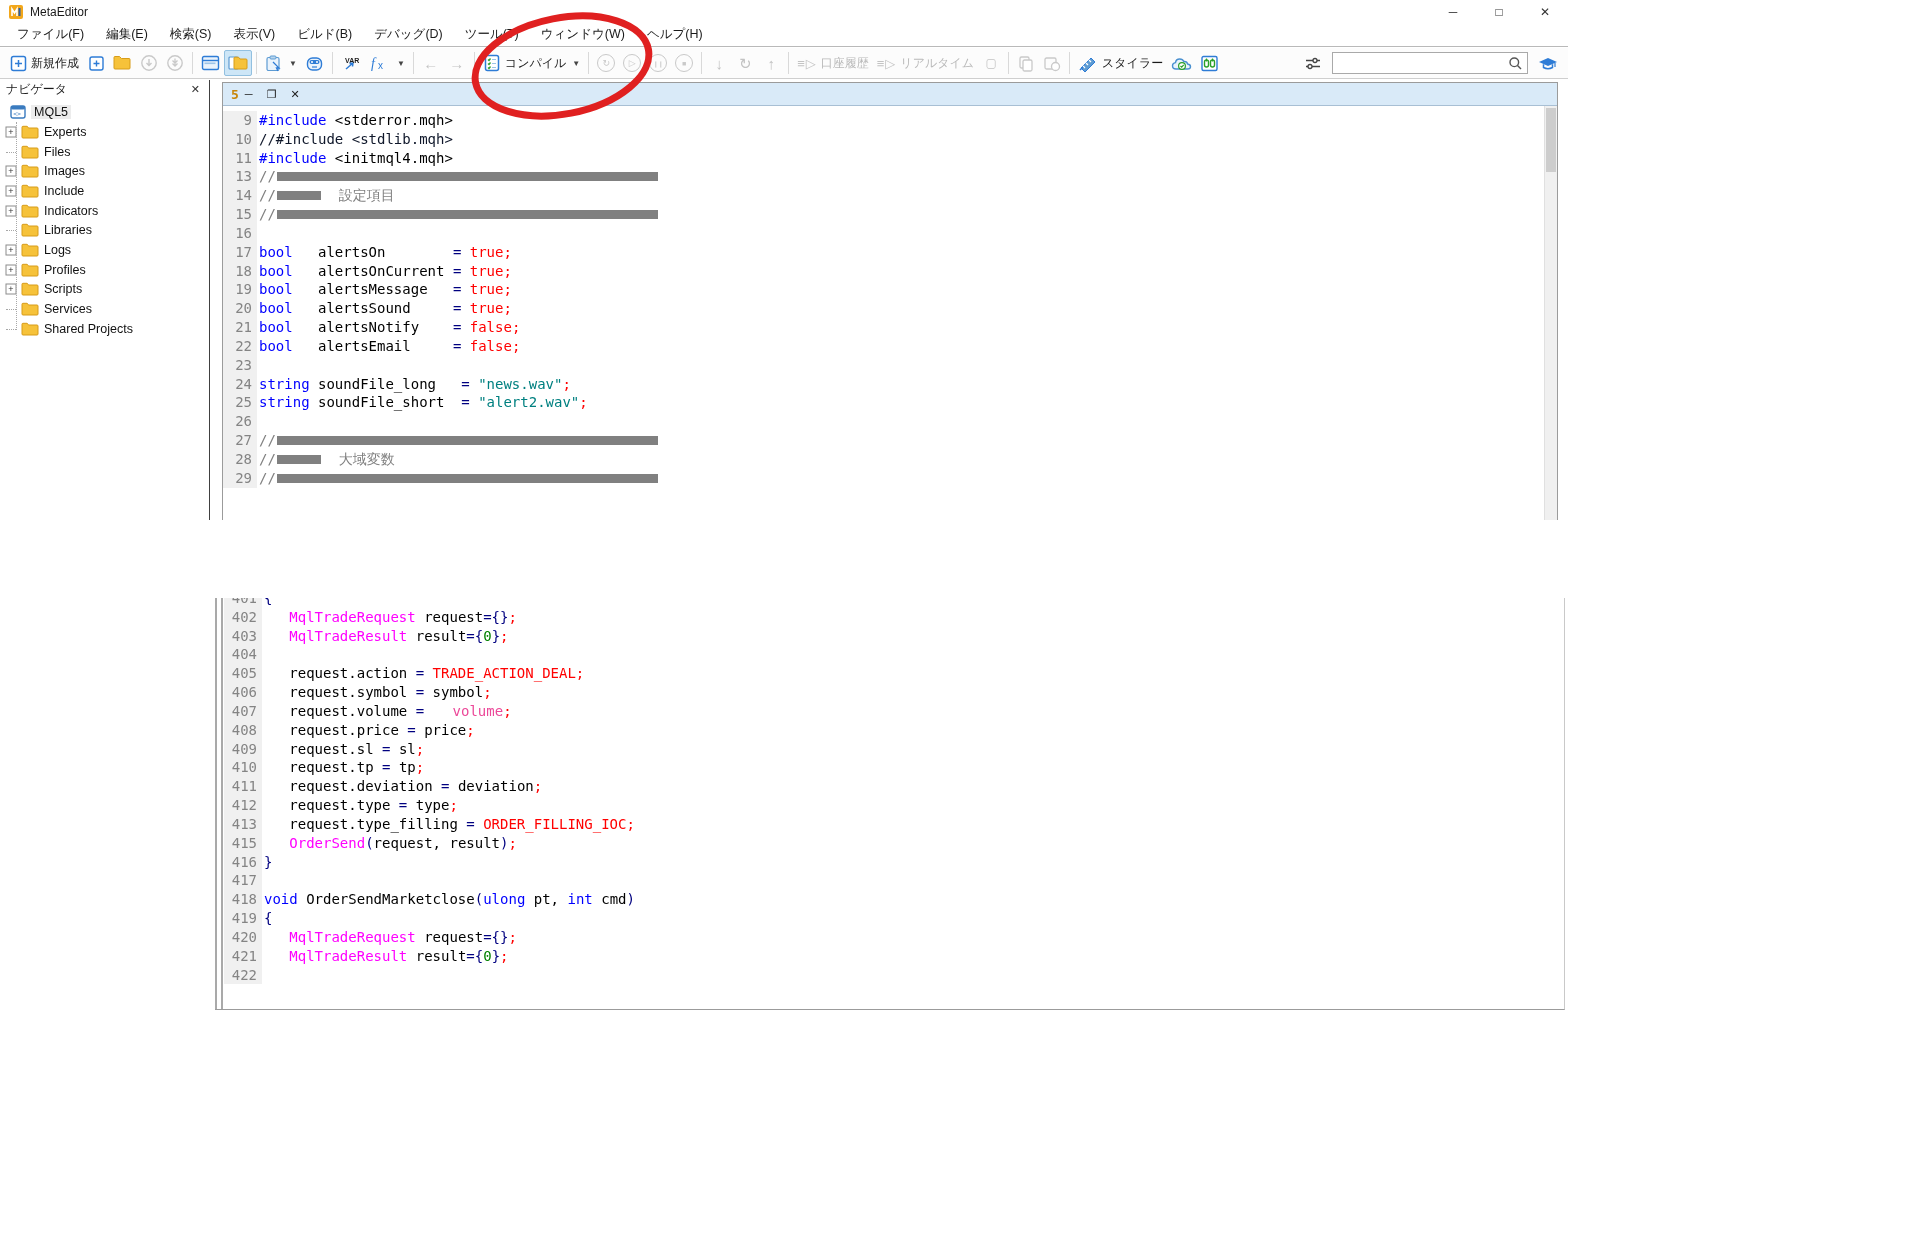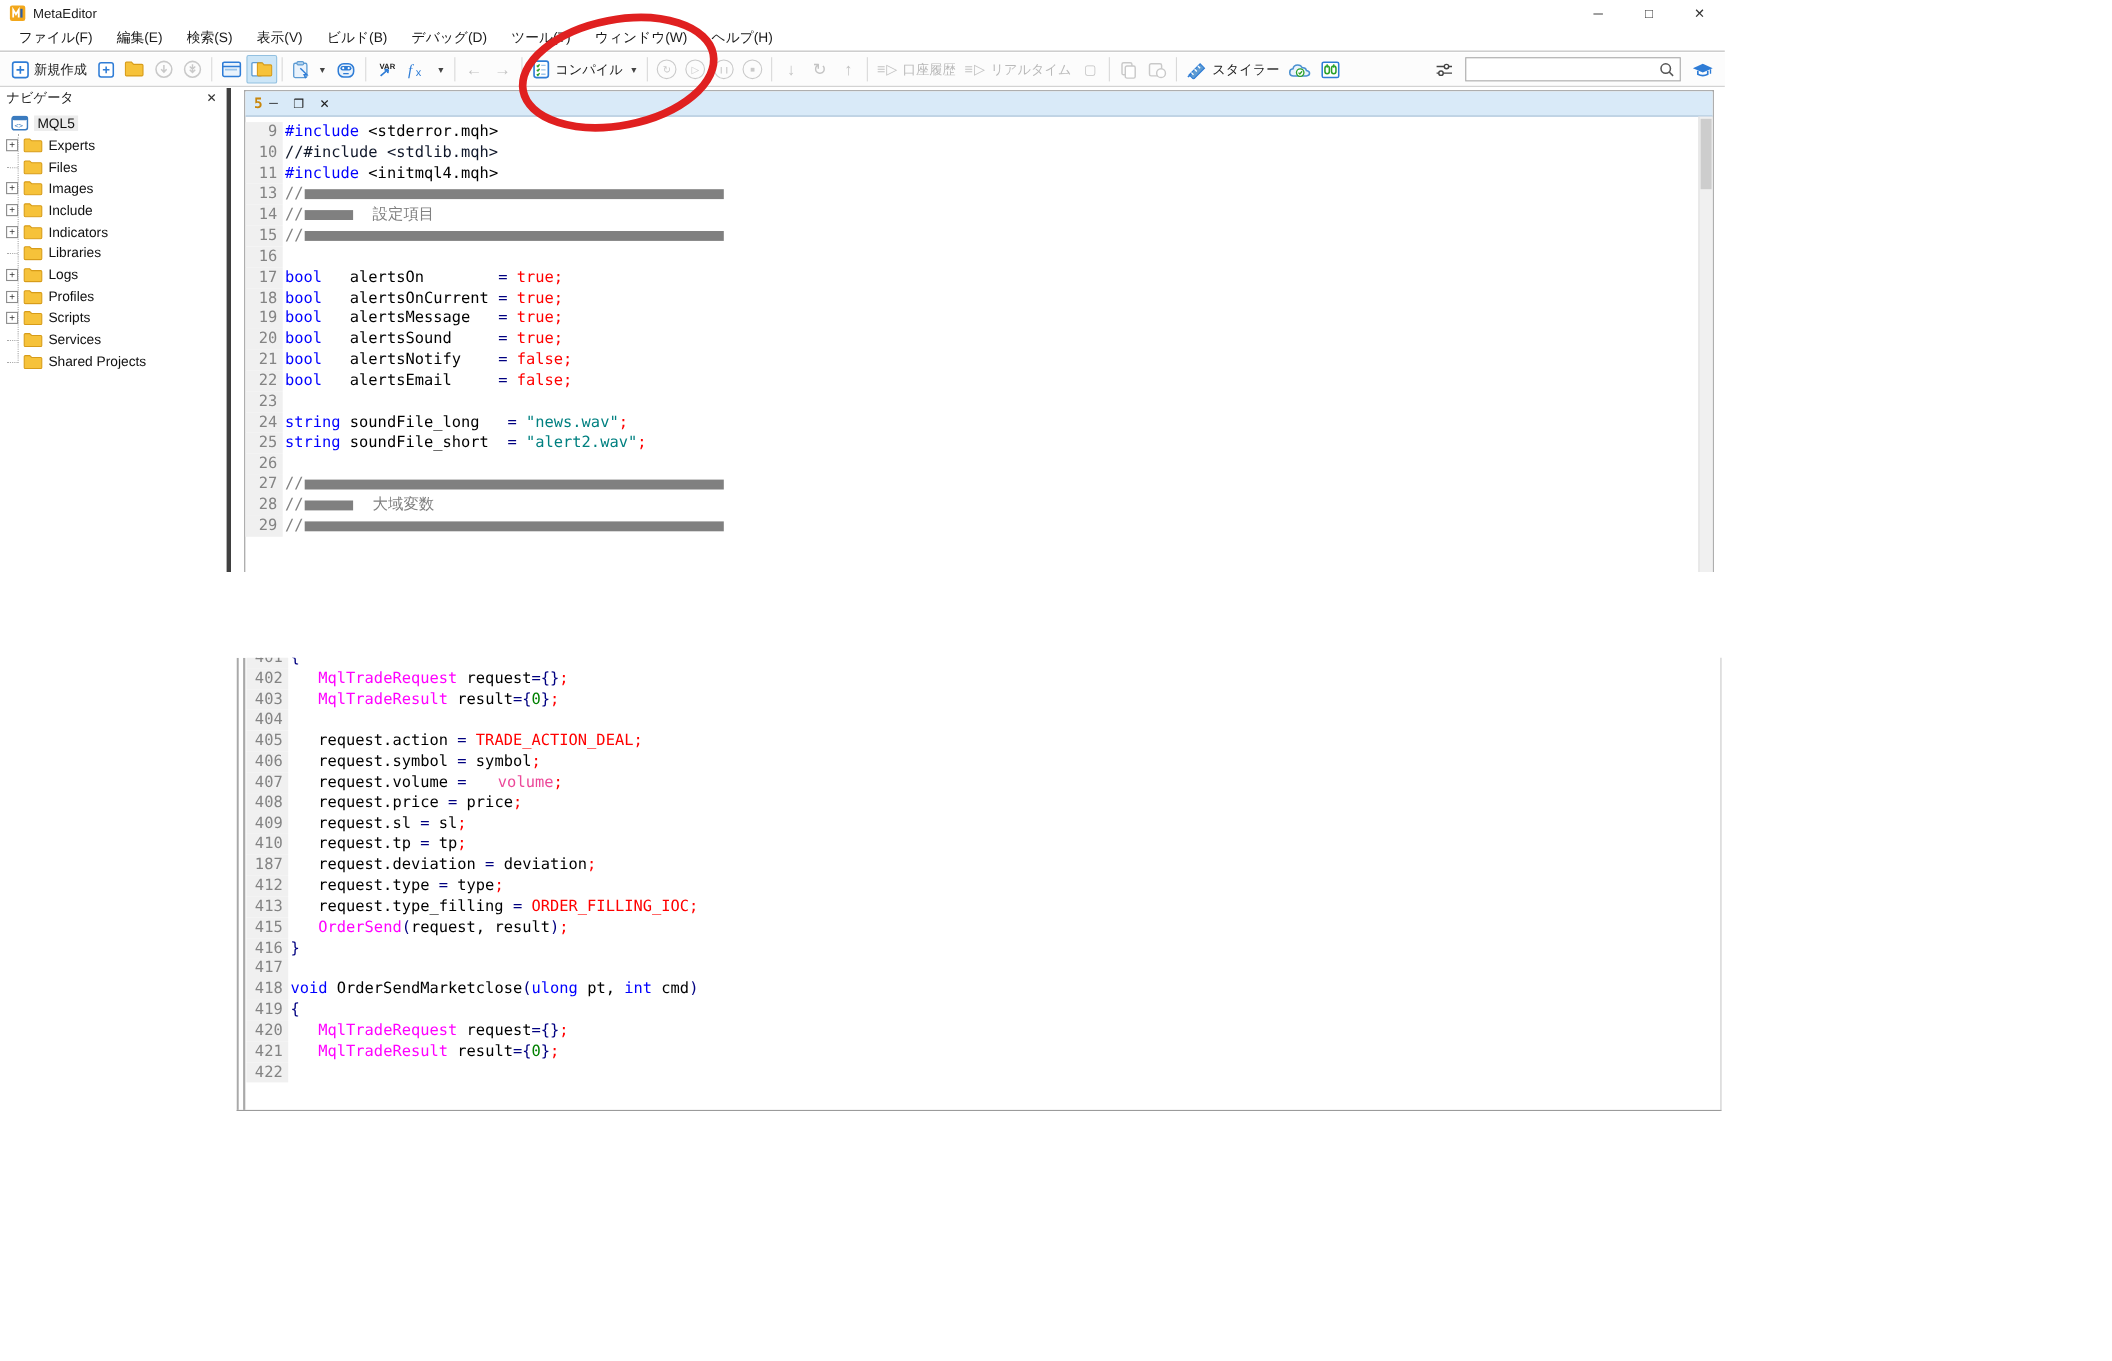--- a/index.html
+++ b/index.html
@@ -27,21 +27,21 @@
   .gl { font-size:15px; line-height:1; color:#2d2d2d; }
   .gl.dis { color:#c3c3c3; }
   .drop { font-size:8px; color:#444; margin-left:2px; }
   .circ { width:18px; height:18px; border:1.5px solid #c9c9c9; border-radius:50%; display:flex; align-items:center; justify-content:center; font-size:9px; color:#c9c9c9; }
   .listplay { font-size:13px; color:#c3c3c3; letter-spacing:1px; }
   .search-wrap { display:flex; align-items:center; border:1px solid #a9a9a9; background:#fff; width:196px; height:22px; margin:0 6px; padding:0 4px; }
   .search-input { border:none; outline:none; flex:1; font-size:12px; height:18px; background:transparent; }
   .spacer { flex:1; }
 
   
-  .navigator { position:absolute; left:0; top:80px; width:210px; height:440px; background:#fff; border-right:4px solid #404040; }
+  .navigator { position:absolute; left:0; top:80px; width:210px; height:440px; background:#fff; border-right:1px solid #404040; }
   .nav-header { height:18px; display:flex; align-items:center; padding:0 6px; }
   .nav-title { font-size:12px; color:#1a1a1a; flex:1; }
   .nav-close { font-size:11px; color:#333; padding:0 3px; }
   .nav-tree { position:relative; padding:4px 0 0 6px; font-size:12.5px; color:#111; }
   .tree-root-row { display:flex; align-items:center; gap:5px; height:20px; }
   .tree-root-row .root-label { background:#ececec; padding:0 3px; }
   .tree-guide { position:absolute; left:16px; top:24px; width:0; border-left:1px dotted #a8a8a8; }
   .tree-row { display:flex; align-items:center; height:19.7px; position:relative; padding-left:11px; }
   .tree-stub { position:absolute; left:0; top:50%; width:10px; border-top:1px dotted #a8a8a8; }
   .expander { position:absolute; left:5px; top:50%; transform:translate(-50%,-50%); width:11px; height:11px; border:1px solid #8c8c8c; background:#fff; display:flex; align-items:center; justify-content:center; font-size:9px; line-height:1; color:#333; z-index:1; }
@@ -444,21 +444,21 @@
         <div class="code-row"><span class="ln">401</span><span class="code"><span style="color: rgb(0, 0, 128);">{</span></span></div>
         <div class="code-row"><span class="ln">402</span><span class="code"><span style="color: rgb(0, 0, 0);">   </span><span style="color: rgb(255, 0, 255);">MqlTradeRequest</span><span style="color: rgb(0, 0, 0);"> request</span><span style="color: rgb(0, 0, 128);">={}</span><span style="color: rgb(255, 0, 0);">;</span></span></div>
         <div class="code-row"><span class="ln">403</span><span class="code"><span style="color: rgb(0, 0, 0);">   </span><span style="color: rgb(255, 0, 255);">MqlTradeResult</span><span style="color: rgb(0, 0, 0);"> result</span><span style="color: rgb(0, 0, 128);">={</span><span style="color: rgb(0, 128, 0);">0</span><span style="color: rgb(0, 0, 128);">}</span><span style="color: rgb(255, 0, 0);">;</span></span></div>
         <div class="code-row"><span class="ln">404</span><span class="code"></span></div>
         <div class="code-row"><span class="ln">405</span><span class="code"><span style="color: rgb(0, 0, 0);">   request.action </span><span style="color: rgb(0, 0, 128);">= </span><span style="color: rgb(255, 0, 0);">TRADE_ACTION_DEAL;</span></span></div>
         <div class="code-row"><span class="ln">406</span><span class="code"><span style="color: rgb(0, 0, 0);">   request.symbol </span><span style="color: rgb(0, 0, 128);">= </span><span style="color: rgb(0, 0, 0);">symbol</span><span style="color: rgb(255, 0, 0);">;</span></span></div>
         <div class="code-row"><span class="ln">407</span><span class="code"><span style="color: rgb(0, 0, 0);">   request.volume </span><span style="color: rgb(0, 0, 128);">= </span><span style="color: #ec4899; margin-left: 20px;">volume</span><span style="color: rgb(255, 0, 0);">;</span></span></div>
         <div class="code-row"><span class="ln">408</span><span class="code"><span style="color: rgb(0, 0, 0);">   request.price </span><span style="color: rgb(0, 0, 128);">= </span><span style="color: rgb(0, 0, 0);">price</span><span style="color: rgb(255, 0, 0);">;</span></span></div>
         <div class="code-row"><span class="ln">409</span><span class="code"><span style="color: rgb(0, 0, 0);">   request.sl </span><span style="color: rgb(0, 0, 128);">= </span><span style="color: rgb(0, 0, 0);">sl</span><span style="color: rgb(255, 0, 0);">;</span></span></div>
         <div class="code-row"><span class="ln">410</span><span class="code"><span style="color: rgb(0, 0, 0);">   request.tp </span><span style="color: rgb(0, 0, 128);">= </span><span style="color: rgb(0, 0, 0);">tp</span><span style="color: rgb(255, 0, 0);">;</span></span></div>
-        <div class="code-row"><span class="ln">187</span><span class="code"><span style="color: rgb(0, 0, 0);">   request.deviation </span><span style="color: rgb(0, 0, 128);">= </span><span style="color: rgb(0, 0, 0);">deviation</span><span style="color: rgb(255, 0, 0);">;</span></span></div>
+        <div class="code-row"><span class="ln">411</span><span class="code"><span style="color: rgb(0, 0, 0);">   request.deviation </span><span style="color: rgb(0, 0, 128);">= </span><span style="color: rgb(0, 0, 0);">deviation</span><span style="color: rgb(255, 0, 0);">;</span></span></div>
         <div class="code-row"><span class="ln">412</span><span class="code"><span style="color: rgb(0, 0, 0);">   request.type </span><span style="color: rgb(0, 0, 128);">= </span><span style="color: rgb(0, 0, 0);">type</span><span style="color: rgb(255, 0, 0);">;</span></span></div>
         <div class="code-row"><span class="ln">413</span><span class="code"><span style="color: rgb(0, 0, 0);">   request.type_filling </span><span style="color: rgb(0, 0, 128);">= </span><span style="color: rgb(255, 0, 0);">ORDER_FILLING_IOC;</span></span></div>
         <div class="code-row"><span class="ln">415</span><span class="code"><span style="color: rgb(0, 0, 0);">   </span><span style="color: rgb(255, 0, 255);">OrderSend</span><span style="color: rgb(0, 0, 128);">(</span><span style="color: rgb(0, 0, 0);">request, result</span><span style="color: rgb(0, 0, 128);">)</span><span style="color: rgb(255, 0, 0);">;</span></span></div>
         <div class="code-row"><span class="ln">416</span><span class="code"><span style="color: rgb(0, 0, 128);">}</span></span></div>
         <div class="code-row"><span class="ln">417</span><span class="code"></span></div>
         <div class="code-row"><span class="ln">418</span><span class="code"><span style="color: rgb(0, 0, 255);">void</span><span style="color: rgb(0, 0, 0);"> OrderSendMarketclose</span><span style="color: rgb(0, 0, 128);">(</span><span style="color: rgb(0, 0, 255);">ulong</span><span style="color: rgb(0, 0, 0);"> pt, </span><span style="color: rgb(0, 0, 255);">int</span><span style="color: rgb(0, 0, 0);"> cmd</span><span style="color: rgb(0, 0, 128);">)</span></span></div>
         <div class="code-row"><span class="ln">419</span><span class="code"><span style="color: rgb(0, 0, 128);">{</span></span></div>
         <div class="code-row"><span class="ln">420</span><span class="code"><span style="color: rgb(0, 0, 0);">   </span><span style="color: rgb(255, 0, 255);">MqlTradeRequest</span><span style="color: rgb(0, 0, 0);"> request</span><span style="color: rgb(0, 0, 128);">={}</span><span style="color: rgb(255, 0, 0);">;</span></span></div>
         <div class="code-row"><span class="ln">421</span><span class="code"><span style="color: rgb(0, 0, 0);">   </span><span style="color: rgb(255, 0, 255);">MqlTradeResult</span><span style="color: rgb(0, 0, 0);"> result</span><span style="color: rgb(0, 0, 128);">={</span><span style="color: rgb(0, 128, 0);">0</span><span style="color: rgb(0, 0, 128);">}</span><span style="color: rgb(255, 0, 0);">;</span></span></div>
         <div class="code-row"><span class="ln">422</span><span class="code"></span></div>

